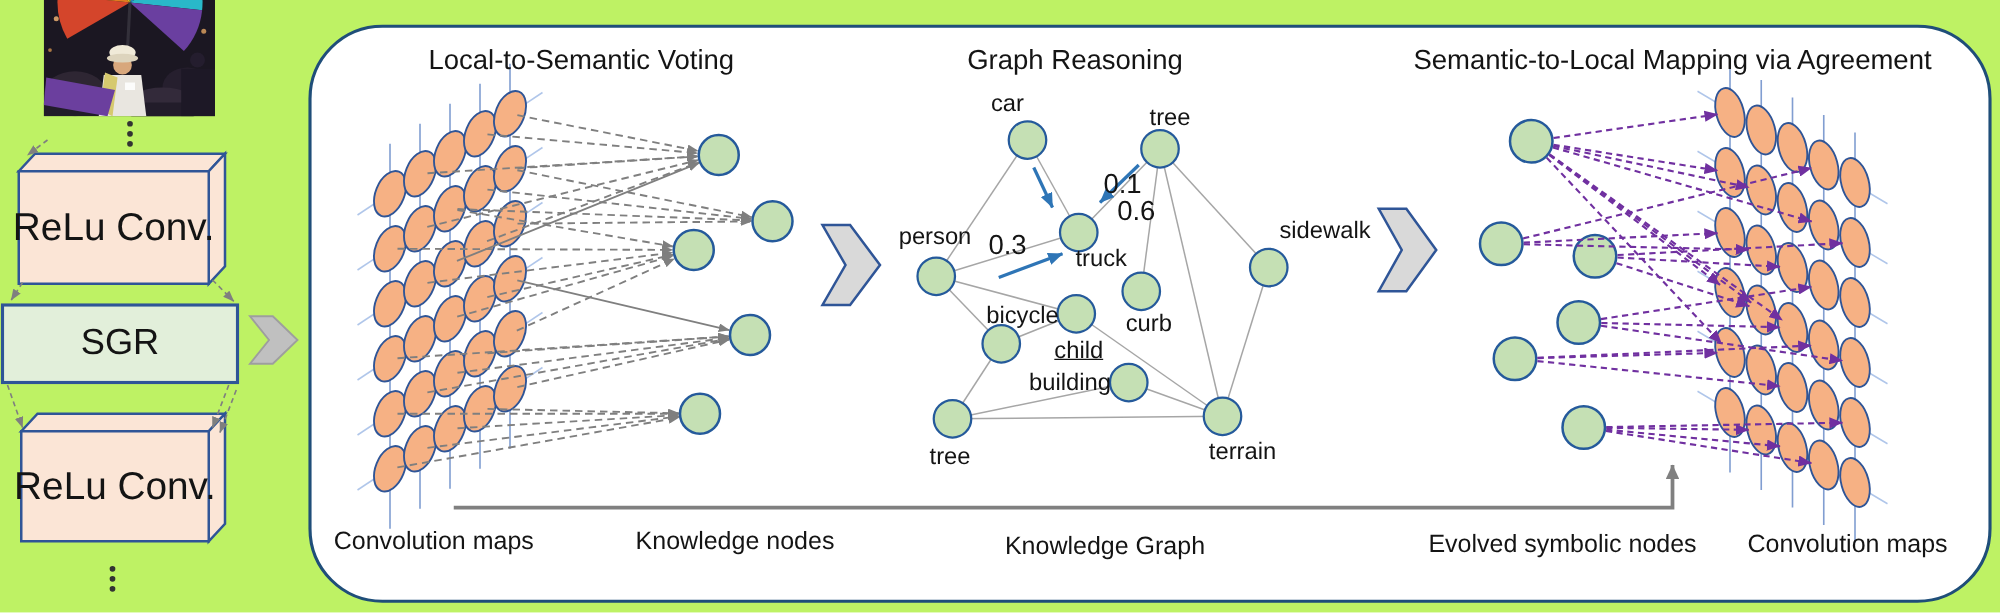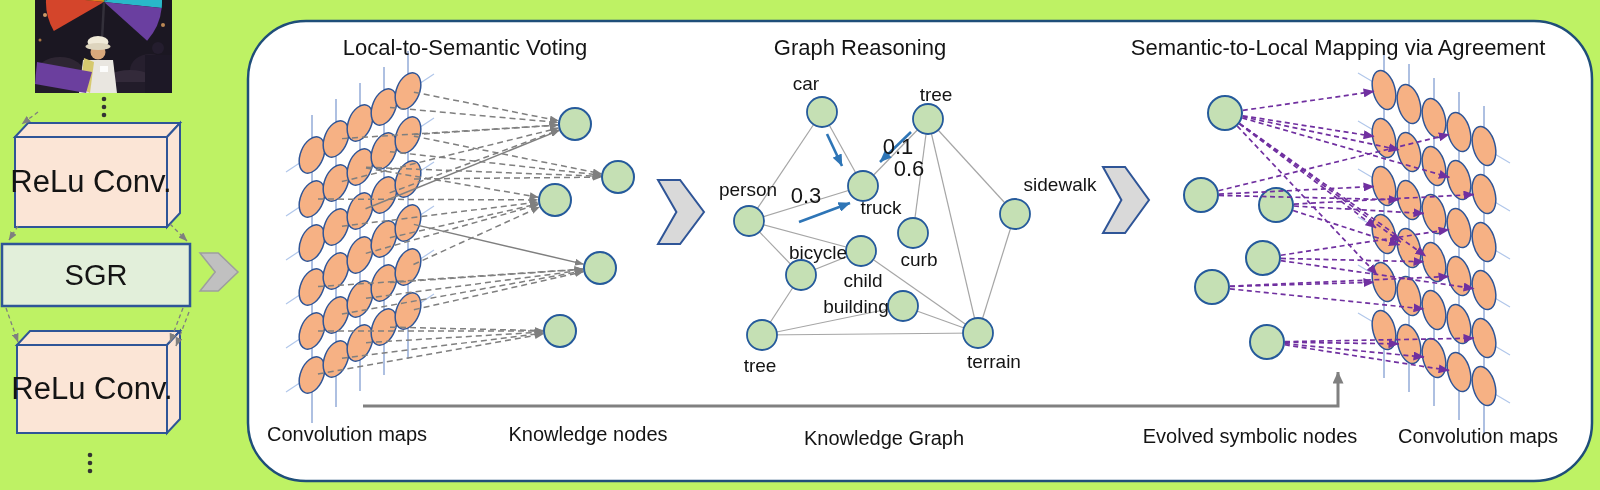--- a/index.html
+++ b/index.html
@@ -304,21 +304,21 @@
     <div class="lbl boxlabel" style="left:91px;top:182px">ReLu Conv.</div>
     <div class="lbl sgrlabel" style="left:96px;top:275px">SGR</div>
     <div class="lbl boxlabel" style="left:92px;top:389px">ReLu Conv.</div>
   <div class="lbl nlabel" style="left: 806px; top: 84px;">car</div>
       <div class="lbl nlabel" style="left: 936px; top: 95px;">tree</div>
       <div class="lbl nlabel" style="left: 748px; top: 190px;">person</div>
       <div class="lbl nlabel" style="left: 881px; top: 208px;">truck</div>
       <div class="lbl nlabel" style="left: 1038px; top: 185px; margin-left: 22px;">sidewalk</div>
       <div class="lbl nlabel" style="left: 919px; top: 260px; text-align: right;">curb</div>
       <div class="lbl nlabel" style="left: 786px; top: 253px; margin-left: 32px;">bicycle</div>
-      <div class="lbl nlabel" style="left: 863px; top: 281px;">child</div>
+      <div class="lbl nlabel" style="left: 863px; top: 281px; text-decoration: underline;">child</div>
       <div class="lbl nlabel" style="left: 856px; top: 307px;">building</div>
       <div class="lbl nlabel" style="left: 760px; top: 366px;">tree</div>
       <div class="lbl nlabel" style="left: 994px; top: 362px;">terrain</div>
       <div class="lbl wlabel" style="left: 858px; top: 147px; margin-left: 40px;">0.1</div>
       <div class="lbl wlabel" style="left: 909px; top: 169px;">0.6</div>
       <div class="lbl wlabel" style="left: 806px; top: 196px;">0.3</div>
     </div>
 </div>
 
 </body></html>

